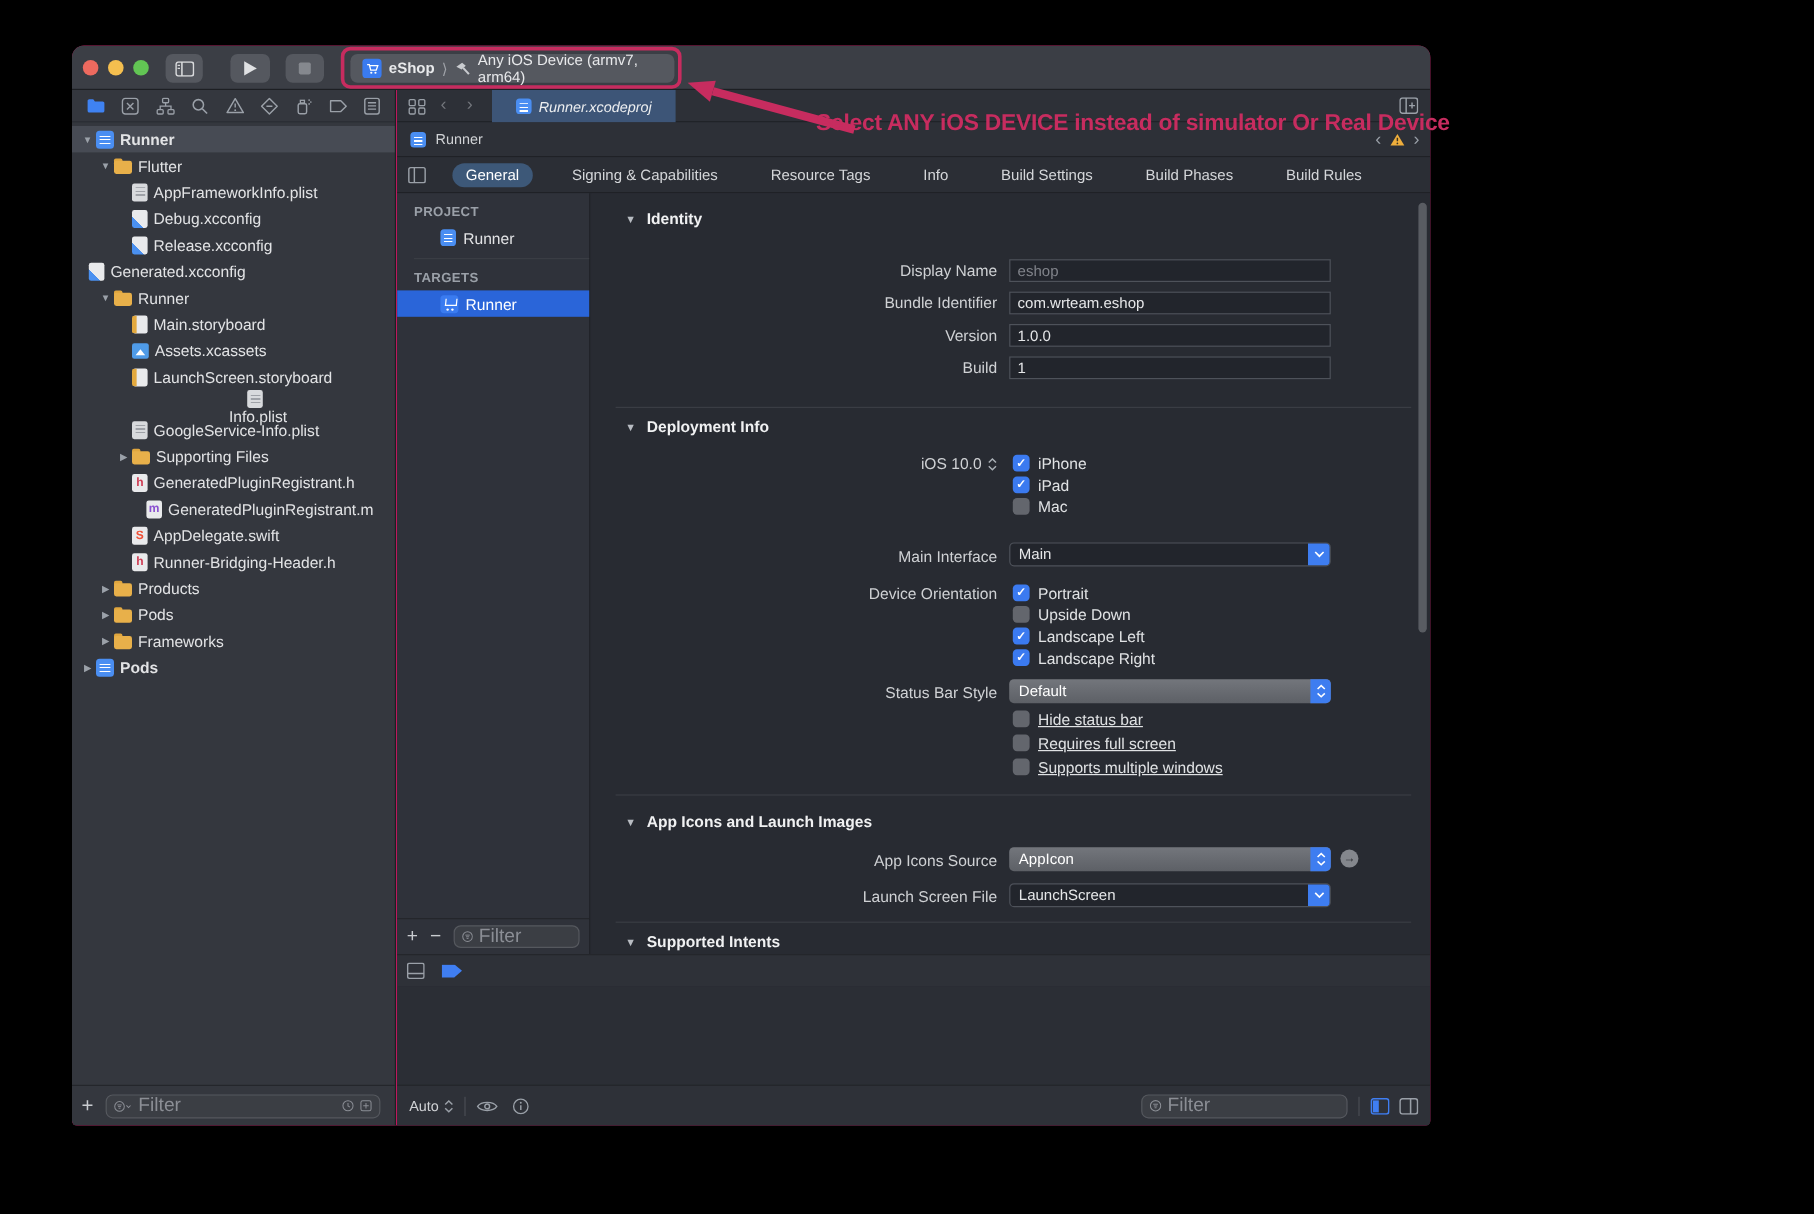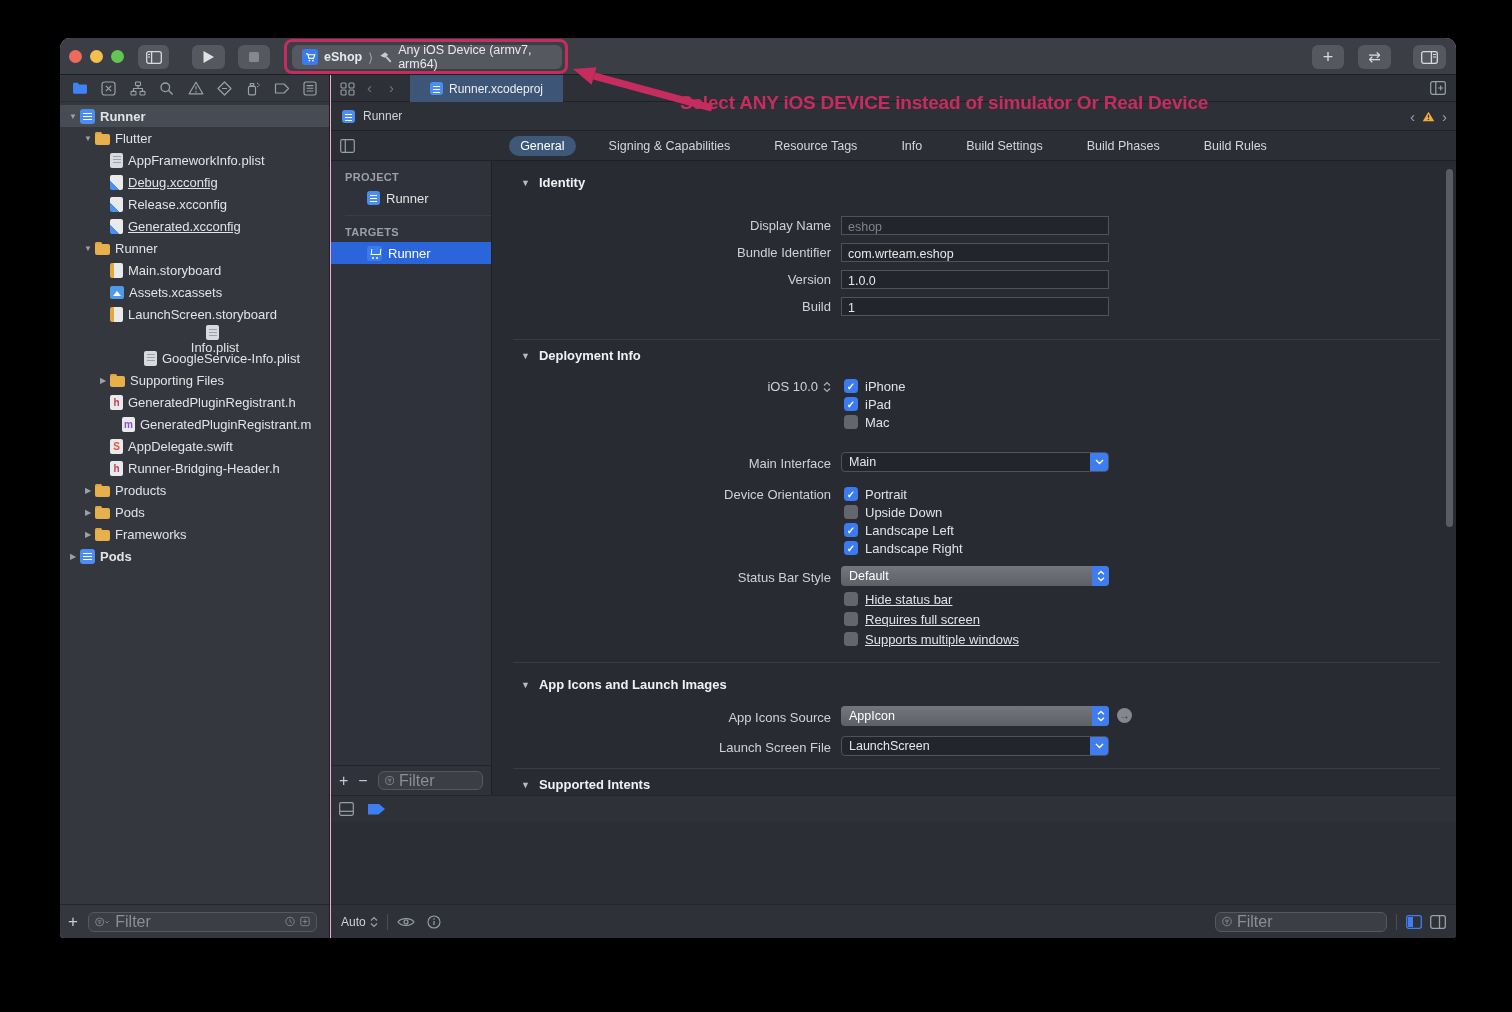--- a/index.html
+++ b/index.html
@@ -1,17 +1,17 @@
 <!DOCTYPE html>
 <html><head>
 <meta charset="utf-8">
 <style>
   * { box-sizing: border-box; margin:0; padding:0; }
   html,body { width:1512px; height:1012px; background:#000; font-family:"Liberation Sans",sans-serif; overflow:hidden; }
-  #window { position:absolute; left:60px; top:38px; width:1396px; height:900px; background:#f9a8d4; border-radius:10px 10px 4px 4px; overflow:hidden; }
+  #window { position:absolute; left:60px; top:38px; width:1132px; height:900px; background:#be185d; border-radius:10px 10px 4px 4px; overflow:hidden; }
 
   
   #toolbar { position:absolute; left:0; top:0; right:0; height:37px; background:#3b3e45; border-bottom:1px solid #1d1f23; }
   .tl { position:absolute; top:12px; width:13px; height:13px; border-radius:50%; }
   .tbtn { position:absolute; top:7px; height:24px; background:#55585f; border-radius:6px; display:flex; align-items:center; justify-content:center; color:#d9dadc; }
   .pill { position:absolute; top:7px; height:24px; border-radius:6px; display:flex; align-items:center; }
   #scheme-pill { left:232px; width:270px; background:#55585f; padding:0 10px; gap:6px; font-size:12.5px; color:#e8e9eb; }
   #status-pill { left:510px; width:504px; background:#4f5258; padding:0 10px; font-size:12.5px; color:#d6d7d9; }
   .appicon-cart { width:16px; height:16px; background:#3a7bf0; border-radius:3px; display:flex; align-items:center; justify-content:center; flex:none; }
 
@@ -46,21 +46,21 @@
      border:1.4px solid #fff; border-top:none; transform:skewX(-6deg); }
   .i-cart::after { content:""; position:absolute; left:5px; top:11px; width:2px; height:2px; border-radius:50%; background:#fff; box-shadow:4px 0 0 #fff; }
   #nav-bottom { position:absolute; left:0; bottom:0; right:0; height:34px; border-top:1px solid #24262b; display:flex; align-items:center; }
   .filter-field { background:#3b3e44; border:1px solid #55585e; border-radius:6px; height:20px; display:flex; align-items:center; padding:0 6px; gap:5px; }
   .filter-field input { background:transparent; border:none; outline:none; color:#dcdde0; font-size:16px; width:100%; }
   .filter-field input::placeholder { color:#8b8e95; }
 
   
   #editor { position:absolute; left:271px; top:37px; right:0; bottom:0; background:#282b32; }
   #tabbar { position:absolute; left:0; top:0; right:0; height:27px; background:#2d3037; border-bottom:1px solid #1f2126; }
-  #etab { position:absolute; left:79px; top:0; width:153px; height:27px; background:#3d5577; display:flex; align-items:center; justify-content:center; gap:6px; font-size:12px; color:#eceef0; }
+  #etab { position:absolute; left:79px; top:0; width:153px; height:27px; background:#3d5577; display:flex; align-items:center; justify-content:center; gap:6px; font-size:12px; font-style:italic; color:#eceef0; }
   #jumpbar { position:absolute; left:0; top:27px; right:0; height:29px; background:#2d3037; border-bottom:1px solid #1f2126; display:flex; align-items:center; font-size:12px; color:#d0d2d5; }
   #settings-strip { position:absolute; left:0; top:56px; right:0; height:30px; background:#2b2e35; border-bottom:1px solid #1f2126; display:flex; align-items:center; justify-content:center; gap:22px; font-size:12.5px; color:#d4d6d9; }
   .tabpill { padding:3px 11px; border-radius:11px; cursor:default; }
   .tabpill.sel { background:#3d5878; color:#fff; }
 
   #project-pane { position:absolute; left:0; top:86px; width:161px; bottom:143px; background:#2f323a; border-right:1px solid #1f2126; }
   .pane-h { margin:10px 0 4px 14px; font-size:11px; font-weight:bold; color:#9aa0a8; letter-spacing:.3px; }
   .pane-row { height:22px; display:flex; align-items:center; padding-left:36px; gap:6px; font-size:13px; color:#e2e3e5; }
   .pane-row.sel { background:#2a65d9; color:#fff; }
   .pane-div { height:1px; background:#3a3d44; margin:6px 0 2px 14px; }
@@ -235,31 +235,31 @@
         <div class="tree-row lvl1" style="padding-left: 21px;">
           <span class="disclosure">▼</span>
           <span class="fi i-folder"></span>
           <span class="tree-label">Flutter</span>
         </div>
         <div class="tree-row lvl2" style="padding-left: 36px;">
           <span class="disclosure"></span>
           <span class="fi i-plist"></span>
           <span class="tree-label">AppFrameworkInfo.plist</span>
         </div>
-        <div class="tree-row lvl2" style="padding-left: 36px; text-decoration: underline;">
+        <div class="tree-row lvl2" style="padding-left: 36px;">
           <span class="disclosure"></span>
           <span class="fi i-xcconfig"></span>
           <span class="tree-label">Debug.xcconfig</span>
         </div>
         <div class="tree-row lvl2" style="padding-left: 36px;">
           <span class="disclosure"></span>
           <span class="fi i-xcconfig"></span>
           <span class="tree-label">Release.xcconfig</span>
         </div>
-        <div class="tree-row lvl2" style="padding-left: 36px; text-decoration: underline;">
+        <div class="tree-row lvl2" style="">
           <span class="disclosure"></span>
           <span class="fi i-xcconfig"></span>
           <span class="tree-label">Generated.xcconfig</span>
         </div>
         <div class="tree-row lvl1" style="padding-left: 21px;">
           <span class="disclosure">▼</span>
           <span class="fi i-folder"></span>
           <span class="tree-label">Runner</span>
         </div>
         <div class="tree-row lvl2" style="padding-left: 36px;">
@@ -275,21 +275,21 @@
         <div class="tree-row lvl2" style="padding-left: 36px;">
           <span class="disclosure"></span>
           <span class="fi i-storyboard"></span>
           <span class="tree-label">LaunchScreen.storyboard</span>
         </div>
         <div class="tree-row lvl2" style="padding-left: 36px; flex-direction: column;">
           <span class="disclosure"></span>
           <span class="fi i-plist"></span>
           <span class="tree-label">Info.plist</span>
         </div>
-        <div class="tree-row lvl2" style="padding-left: 36px; margin-left: 34px;">
+        <div class="tree-row lvl2" style="padding-left: 36px;">
           <span class="disclosure"></span>
           <span class="fi i-plist"></span>
           <span class="tree-label">GoogleService-Info.plist</span>
         </div>
         <div class="tree-row lvl2" style="padding-left: 36px;">
           <span class="disclosure">▶</span>
           <span class="fi i-folder"></span>
           <span class="tree-label">Supporting Files</span>
         </div>
         <div class="tree-row lvl2" style="padding-left: 36px;">

